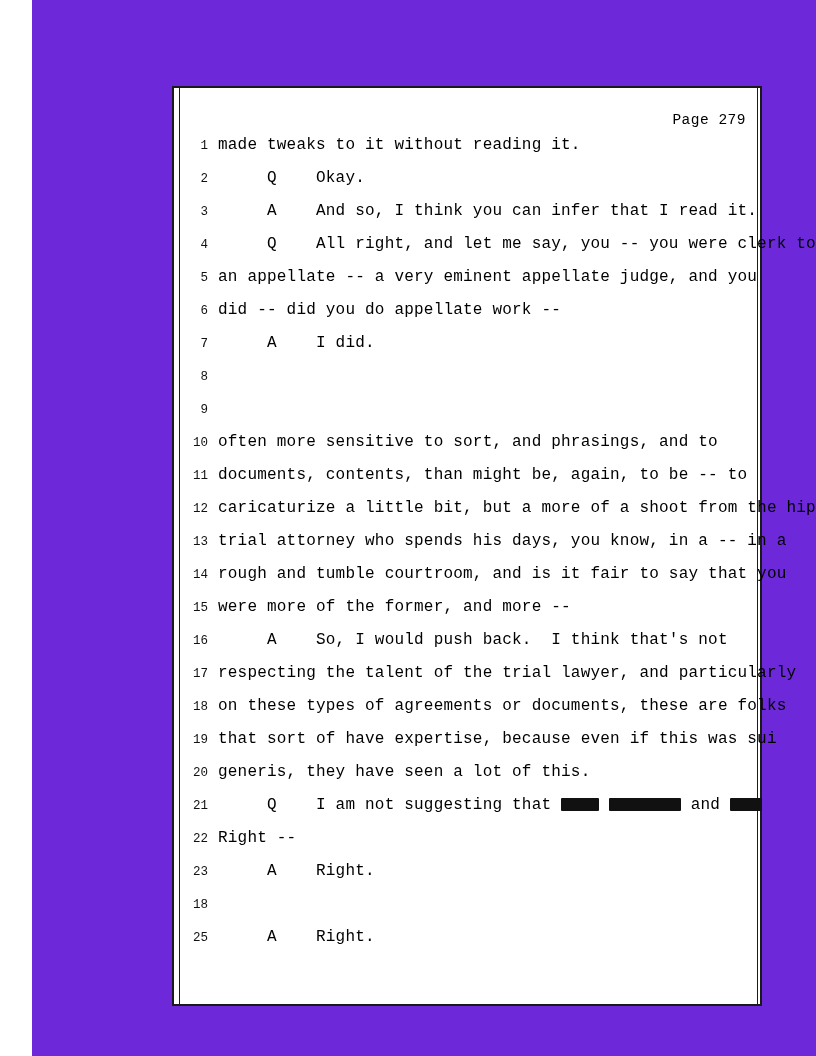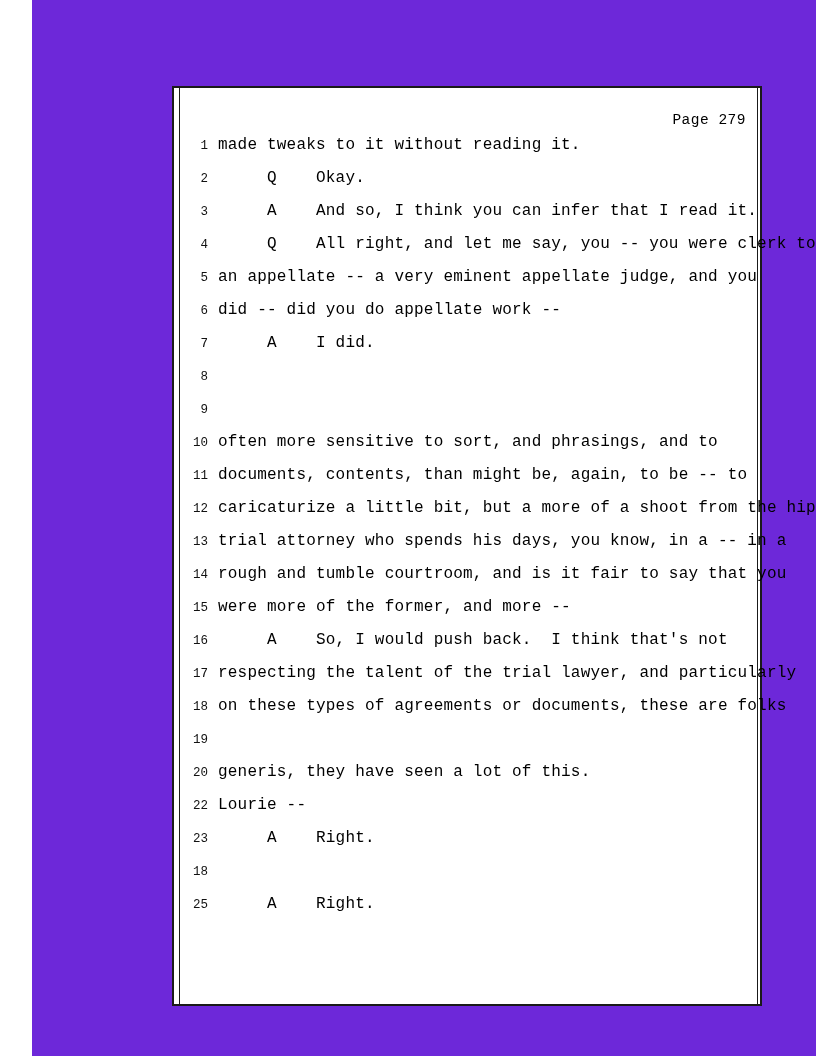--- a/index.html
+++ b/index.html
@@ -192,31 +192,36 @@
         <div class="linetext">respecting the talent of the trial lawyer, and particularly</div>
       </div>
 
       <div class="line">
         <div class="lineno">18</div>
         <div class="linetext">on these types of agreements or documents, these are folks</div>
       </div>
 
       <div class="line">
         <div class="lineno">19</div>
+        <div class="linetext">that sort of have expertise, because even if this was sui</div>
       </div>
 
       <div class="line">
         <div class="lineno">20</div>
         <div class="linetext">generis, they have seen a lot of this.</div>
       </div>
 
+      <div class="line">
+        <div class="lineno">21</div>
+        <div class="linetext bold"><span>     Q    I am not suggesting that </span><span class="redact r1"></span><span> </span><span class="redact r2"></span><span> and </span><span class="redact r3"></span></div>
+      </div>
 
       <div class="line">
         <div class="lineno">22</div>
-        <div class="linetext bold">Lourie --</div>
+        <div class="linetext bold">Right --</div>
       </div>
 
       <div class="line">
         <div class="lineno">23</div>
         <div class="linetext">     A    Right.</div>
       </div>
 
       <div class="line">
         <div class="lineno">18</div>
       </div>

